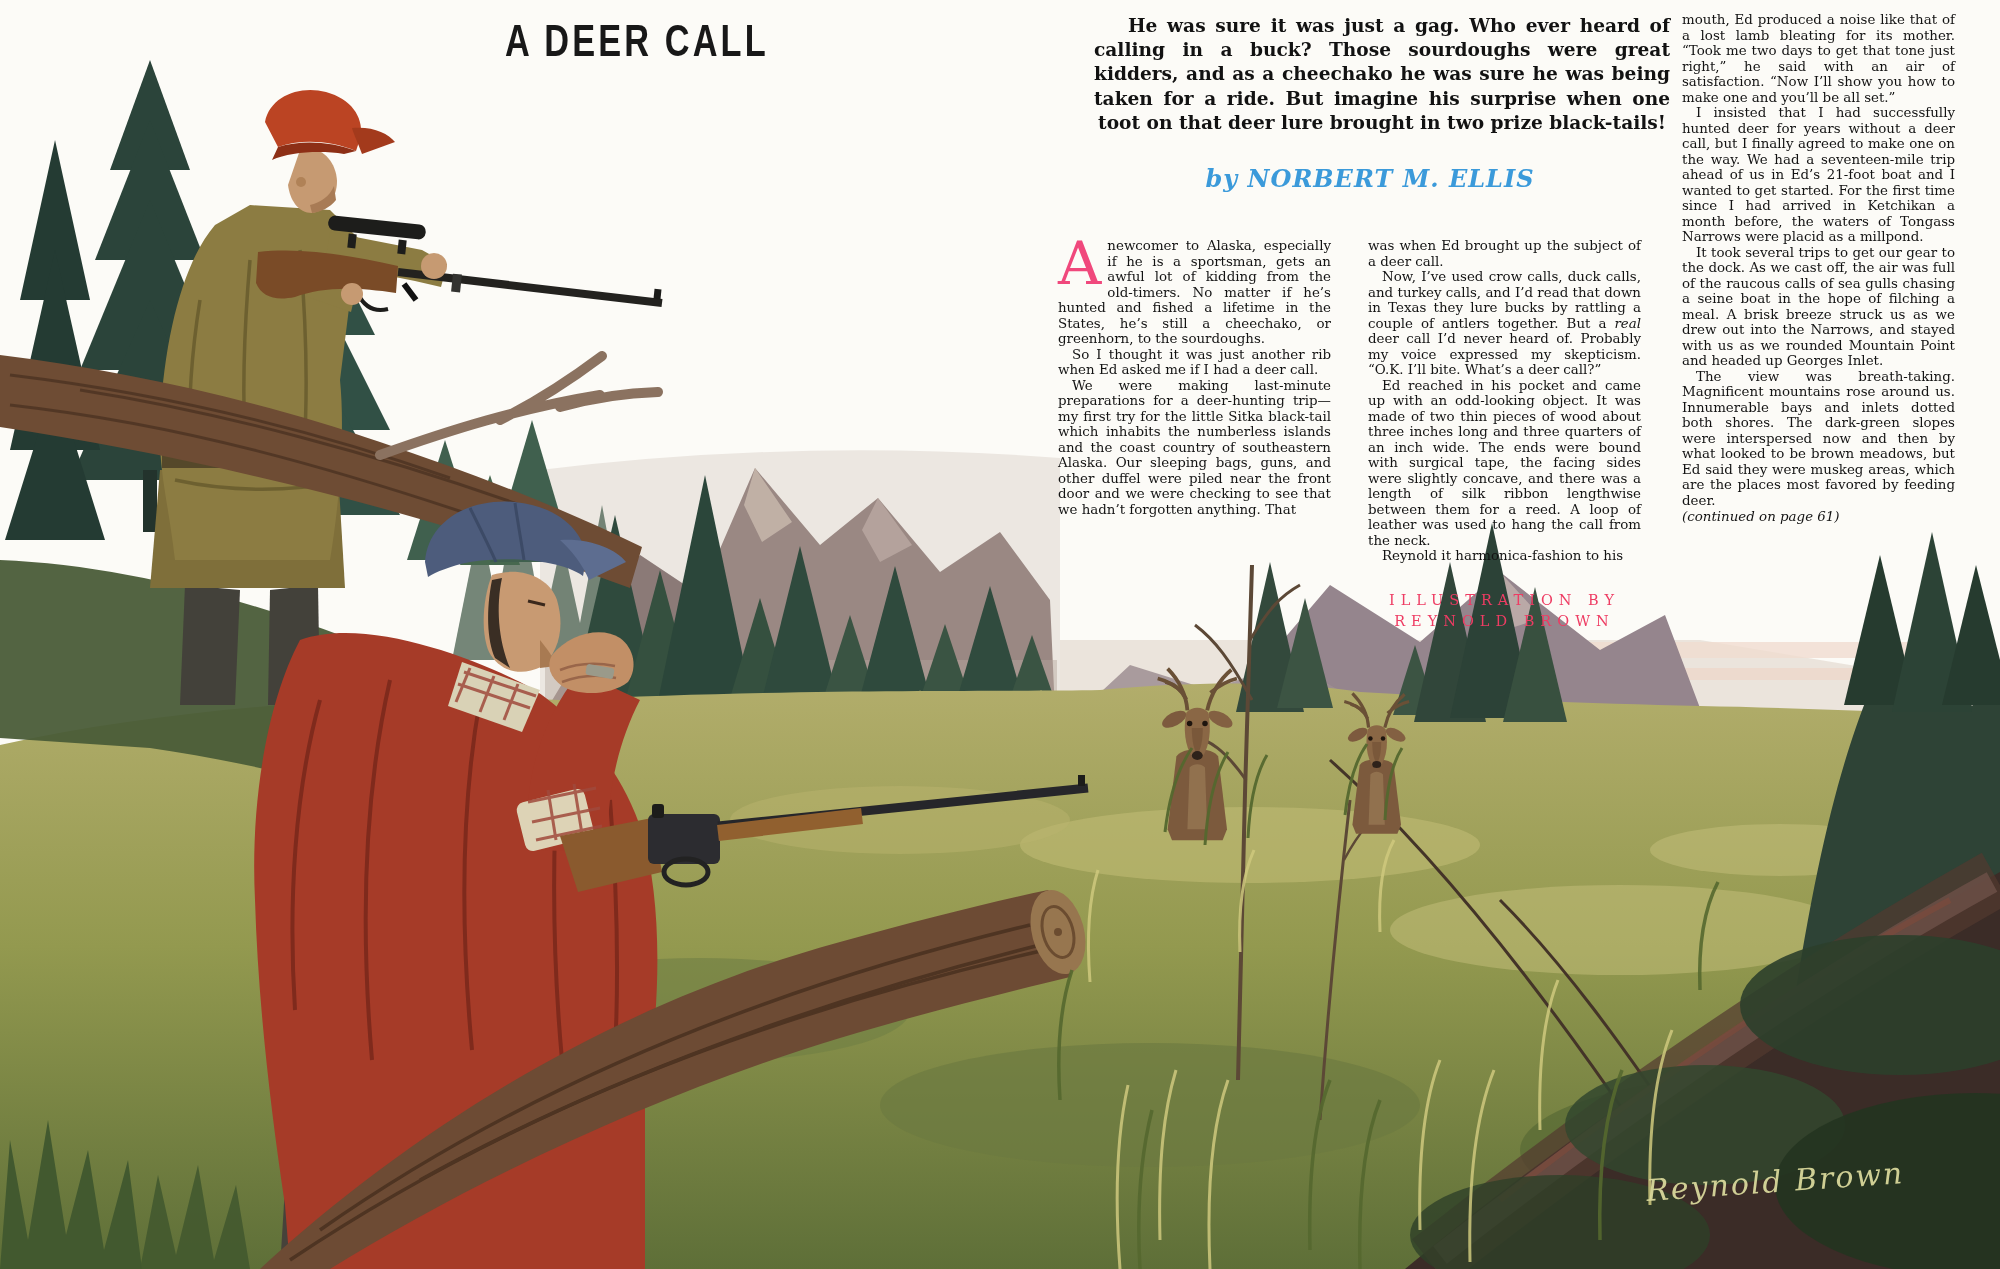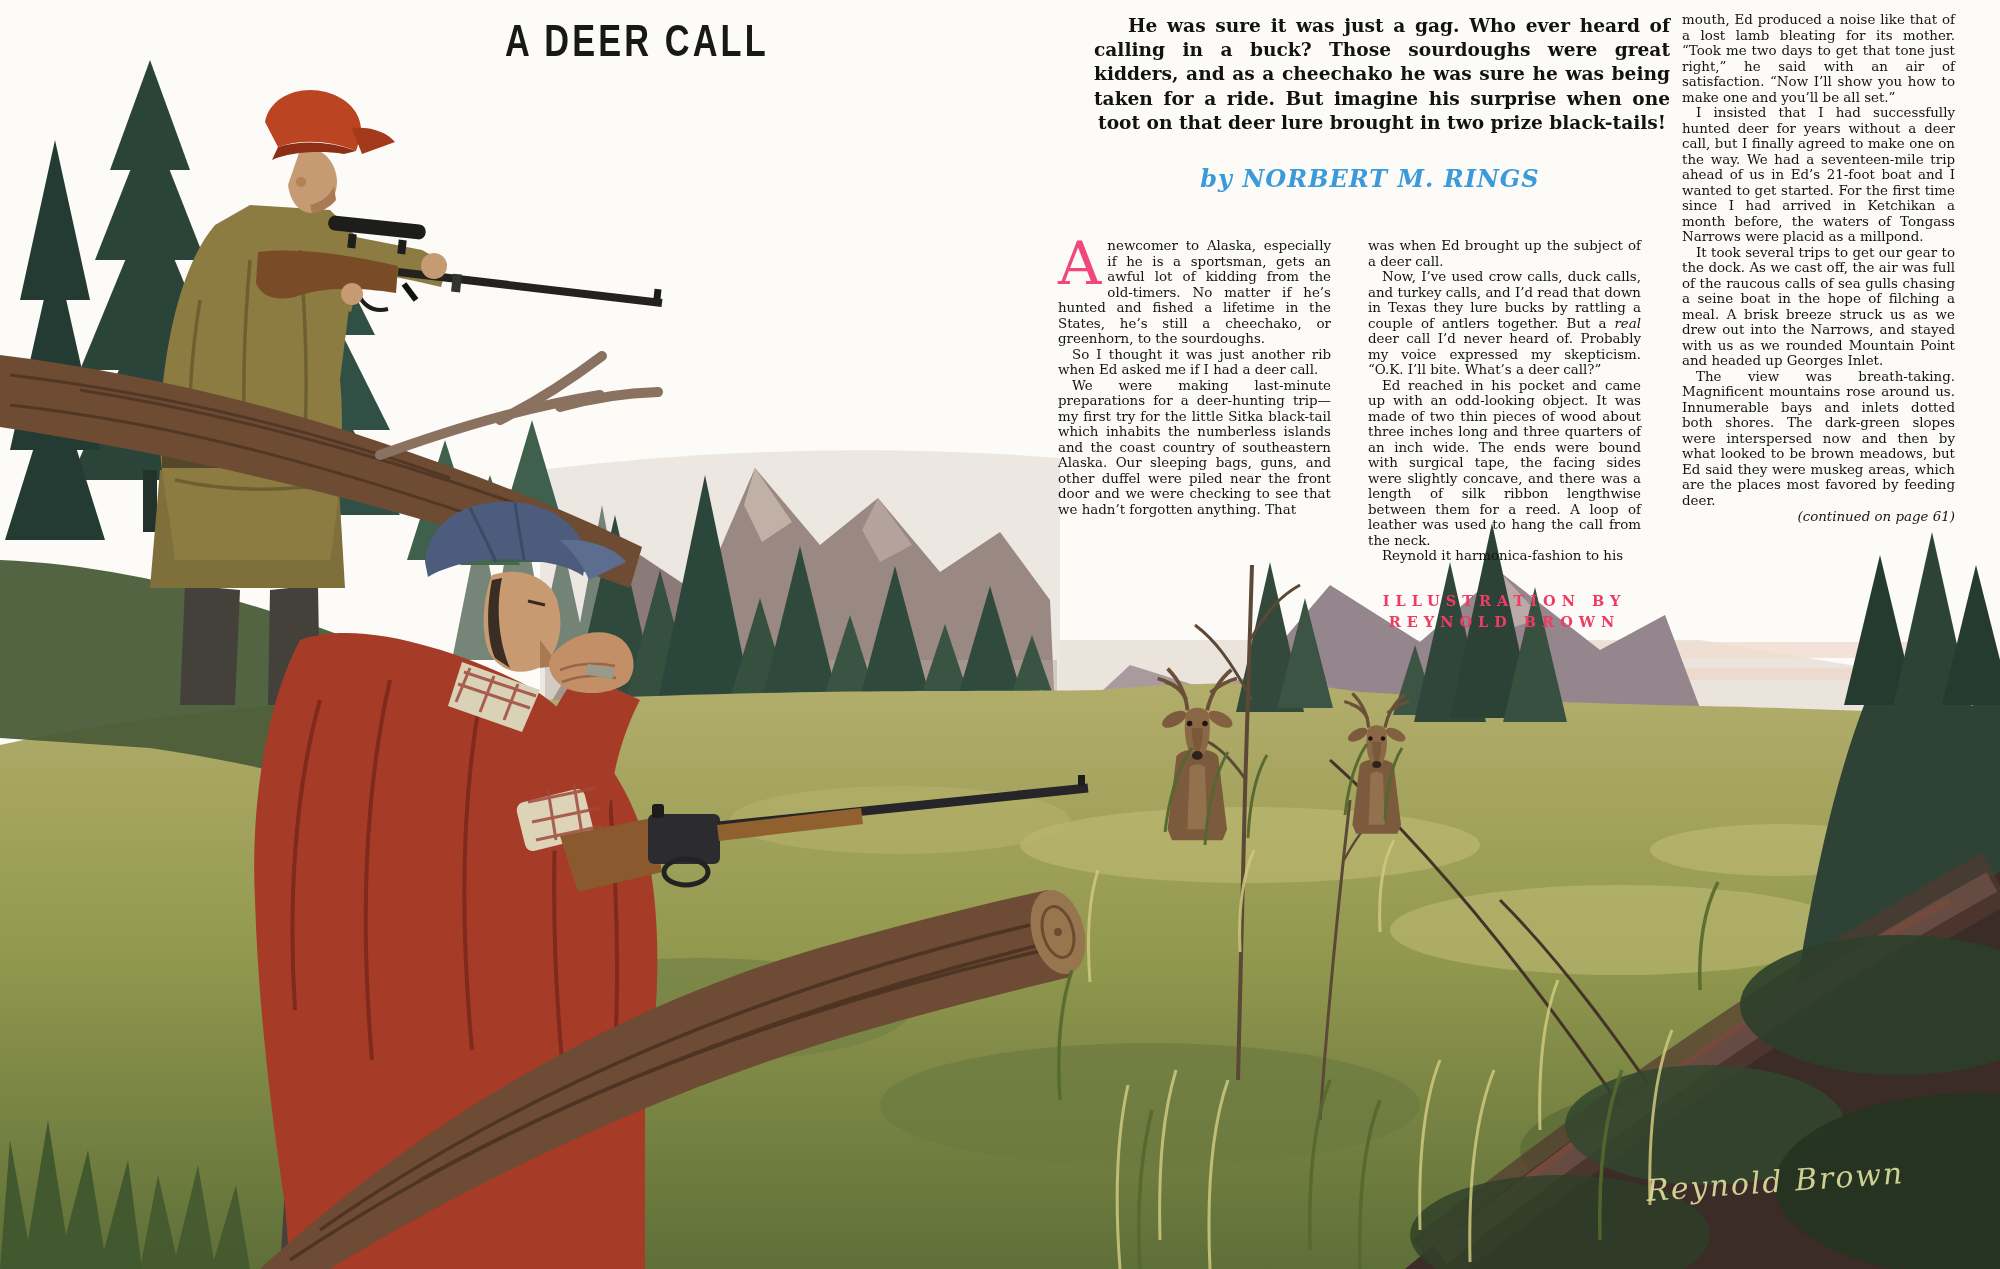--- a/index.html
+++ b/index.html
@@ -18,23 +18,23 @@
   .tgap{margin-left:24px;}
   .tbang{font-size:92px;color:#161616;}
   .intro{left:1082px;top:14px;width:576px;font-weight:700;font-size:18.6px;line-height:1.3;
          text-align:justify;text-align-last:center;text-indent:34px;color:#121212;margin-left:12px;}
   .byline{left:1082px;top:164px;width:576px;text-align:center;font-style:italic;font-weight:700;
           font-size:24px;letter-spacing:1px;color:#3b9ada;}
   .col{position:absolute;width:273px;font-size:13.4px;line-height:15.5px;text-align:justify;color:#131313;}
   .col p{margin:0;}
   .ind{text-indent:14px;}
   .dropcap{float:left;font-size:60px;line-height:45px;color:#f0487c;margin:3px 6px 0 0;}
-  .credit{margin-top:26px;text-align:center;color:#ee3c63;font-weight:700;font-size:14.5px;
+  .credit{margin-top:26px;text-align:center;color:#ee3c63;font-weight:400;font-size:14.5px;
           letter-spacing:6px;line-height:1.5;}
-  .continued{text-align:right;font-style:italic;margin-top:1px;}
+  .continued{text-align:left;font-style:italic;margin-top:1px;}
   .signature{left:1646px;top:1164px;font-style:italic;font-size:30px;color:#d9d89b;
              transform:rotate(-4deg);letter-spacing:2px;opacity:.95;}
 </style>
 </head>
 <body>
 
 <div class="page">
 
   <svg class="illo" viewBox="0 0 2000 1269">
     <defs>
@@ -320,21 +320,21 @@
     </g>
   </svg>
 
 
   <div class="txt kicker">A DEER CALL</div>
 
 
 
   <div class="txt intro">He was sure it was just a gag.  Who ever heard of calling in a buck?  Those sourdoughs were great kidders, and as a cheechako he was sure he was being taken for a ride.  But imagine his surprise when one toot on that deer lure brought in two prize black-tails!</div>
 
-  <div class="txt byline">by NORBERT M. RINGS</div>
+  <div class="txt byline">by NORBERT M. ELLIS</div>
 
   <div class="col" style="left:1058px;top:238px;">
     <p><span class="dropcap">A</span><span>newcomer to Alaska, especially if he is a sportsman, gets an awful lot of kidding from the old-timers.  No matter if he’s hunted and fished a lifetime in the States, he’s still a cheechako, or greenhorn, to the sourdoughs.</span></p>
     <p class="ind">So I thought it was just another rib when Ed asked me if I had a deer call.</p>
     <p class="ind">We were making last-minute preparations for a deer-hunting trip—my first try for the little Sitka black-tail which inhabits the numberless islands and the coast country of southeastern Alaska.  Our sleeping bags, guns, and other duffel were piled near the front door and we were checking to see that we hadn’t forgotten anything.  That</p>
   </div>
 
   <div class="col" style="left:1368px;top:238px;">
     <p>was when Ed brought up the subject of a deer call.</p>
     <p class="ind"><span>Now, I’ve used crow calls, duck calls, and turkey calls, and I’d read that down in Texas they lure bucks by rattling a couple of antlers together.  But a </span><em>real</em><span> deer call I’d never heard of.  Probably my voice expressed my skepticism.  “O.K. I’ll bite.  What’s a deer call?”</span></p>

